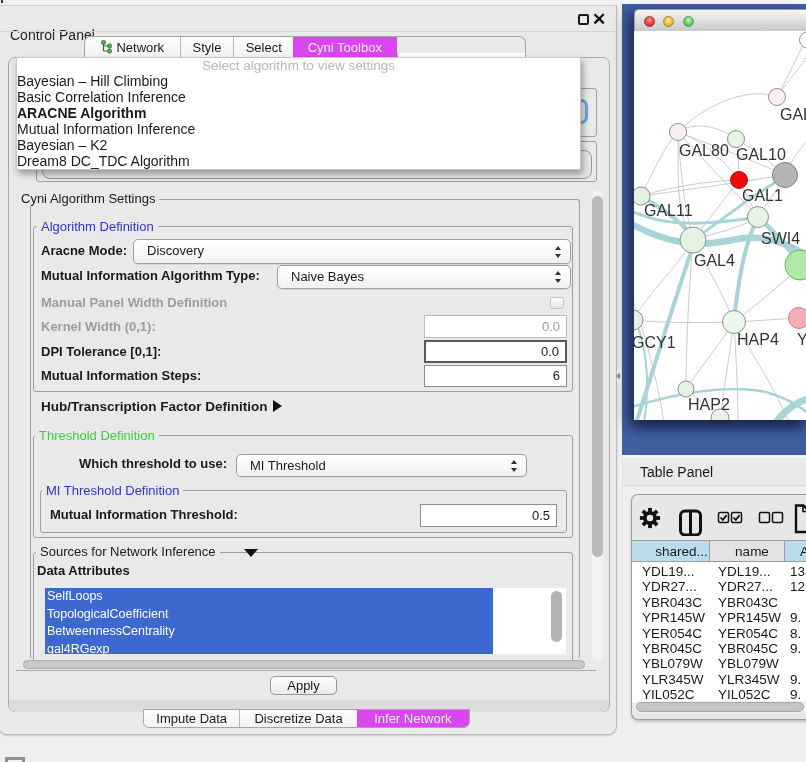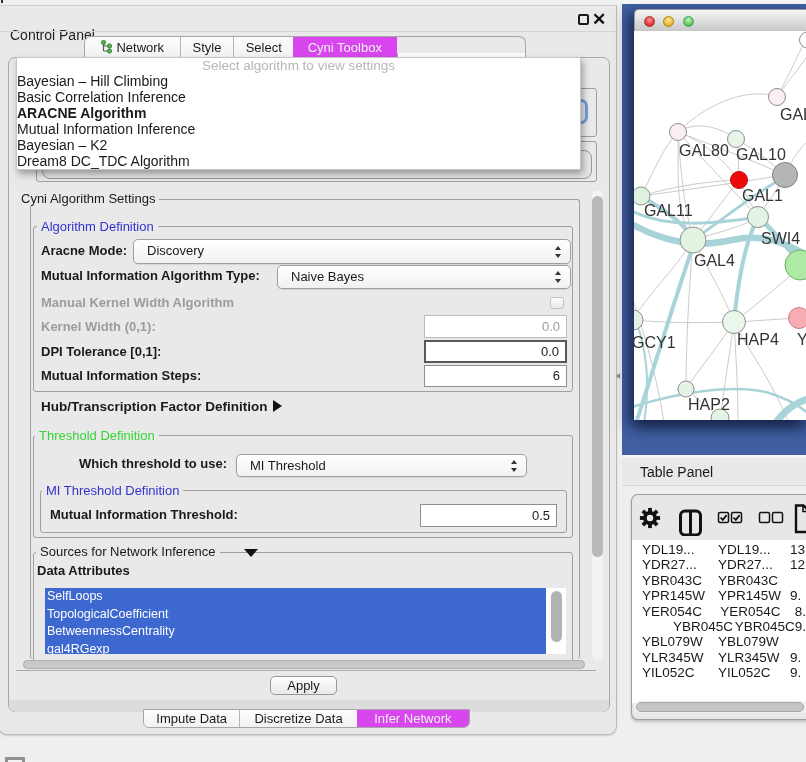--- a/index.html
+++ b/index.html
@@ -56,21 +56,21 @@
 
 <div class="groupbox" style="left:33px;top:226px;width:540px;height:166px;"></div>
 <div class="grouplabel b" style="left:37px;top:220px;color:#3333cc;font-weight:normal;">Algorithm Definition</div>
 
 <div class="abs b" style="left:41px;top:243px;">Aracne Mode:</div>
 <div class="combo" style="left:133px;top:239px;width:438px;height:25px;">Discovery<span class="stepper" style="top:5px;"></span></div>
 
 <div class="abs b" style="left:41px;top:268px;">Mutual Information Algorithm Type:</div>
 <div class="combo" style="left:277px;top:265px;width:294px;height:24px;">Naive Bayes<span class="stepper"></span></div>
 
-<div class="abs b gray" style="left:41px;top:295px;">Manual Kernel Width Algorithm</div>
+<div class="abs b gray" style="left:41px;top:295px;">Manual Panel Width Definition</div>
 <div class="abs" style="left:550px;top:297px;width:14px;height:12px;background:linear-gradient(#fdfdfd,#e6e6e6);border:1px solid #c2c2c2;border-radius:3px;"></div>
 
 <div class="abs b gray" style="left:41px;top:319px;">Kernel Width (0,1):</div>
 <div class="field gray" style="left:424px;top:315px;width:143px;height:23px;border:1px solid #bcbcbc;">0.0</div>
 
 <div class="abs b" style="left:41px;top:344px;">DPI Tolerance [0,1]:</div>
 <div class="field" style="left:424px;top:340px;width:143px;height:23px;border:2px solid #5a5a5a;line-height:19px;">0.0</div>
 
 <div class="abs b" style="left:41px;top:368px;">Mutual Information Steps:</div>
 <div class="field" style="left:424px;top:365px;width:143px;height:22px;border:1px solid #8f8f8f;line-height:20px;">6</div>
@@ -90,21 +90,21 @@
 <div class="abs b" style="left:50px;top:507px;">Mutual Information Threshold:</div>
 <div class="field" style="left:420px;top:504px;width:137px;height:23px;border:1px solid #8f8f8f;">0.5</div>
 
 <div class="groupbox" style="left:33px;top:552px;width:540px;height:116px;"></div>
 <div class="grouplabel" style="left:36px;top:545px;">Sources for Network Inference</div>
 <div class="abs" style="left:244px;top:549px;width:0;height:0;border-left:7px solid transparent;border-right:7px solid transparent;border-top:8px solid #111;"></div>
 
 <div class="abs b" style="left:37px;top:563px;">Data Attributes</div>
 
 <div class="abs" style="left:45px;top:588px;width:521px;height:66px;background:#ffffff;overflow:hidden;">
-  <div style="background:#3c68d0;color:#fff;width:501px;line-height:17.6px;padding-left:2px;height:66px;font-size:12.5px;">SelfLoops<br>TopologicalCoefficient<br>BetweennessCentrality<br>gal4RGexp</div>
+  <div style="background:#3c68d0;color:#fff;width:448px;line-height:17.6px;padding-left:2px;height:66px;font-size:12.5px;">SelfLoops<br>TopologicalCoefficient<br>BetweennessCentrality<br>gal4RGexp</div>
 </div>
 <div class="abs" style="left:551px;top:591px;width:11px;height:51px;background:#b3b3b3;border-radius:6px;"></div>
 
 <div class="abs" style="left:23px;top:660px;width:562px;height:9px;background:#e2e2e2;border-radius:5px;"></div>
 <div class="abs" style="left:23px;top:660px;width:562px;height:9px;background:#c9c9c9;border:1px solid #adadad;border-radius:5px;"></div>
 <div class="abs" style="left:16px;top:670px;width:580px;height:1px;background:#a8a8a8;"></div>
 
 <div class="abs" style="left:270px;top:676px;width:67px;height:19px;background:linear-gradient(#ffffff,#e9e9e9);border:1px solid #989898;border-radius:5px;text-align:center;line-height:17px;font-size:13px;">Apply</div>
 <div class="abs" style="left:9px;top:700px;width:600px;height:12px;background:#dcdcdc;border-radius:0 0 7px 7px;"></div>
 
@@ -235,20 +235,25 @@
     <rect x="125.5" y="10.5" width="10" height="10" rx="1.5"></rect>
     <rect x="138.5" y="10.5" width="10" height="10" rx="1.5"></rect>
   </g>
   <g stroke="#111" stroke-width="2.4" fill="none">
     <path d="M162,3.5 h7.5 l5.5,5.5 v21 h-13 z"></path>
     <path d="M169,3.5 v6 h6" stroke-width="1.6"></path>
   </g>
 </svg>
 
 <div class="abs" style="left:632px;top:540px;width:174px;height:163px;background:#fff;overflow:hidden;font-size:13.5px;">
+  <div style="display:flex;height:22px;border-top:1px solid #9e9e9e;border-bottom:1px solid #9e9e9e;text-align:center;line-height:21px;">
+    <div style="width:78px;background:#b9dded;border-right:1px solid #9e9e9e;padding-left:22px;">shared...</div>
+    <div style="width:75px;background:#e3e3e3;border-right:1px solid #9e9e9e;padding-left:10px;">name</div>
+    <div style="width:21px;background:#b9dded;text-align:left;padding-left:15px;">A</div>
+  </div>
   <div style="line-height:15.4px;padding-top:2px;">
     <div style="display:flex;">
         <div style="width:86px;padding-left:10px;">YDL19...</div>
         <div style="width:72px;">YDL19...</div>
         <div>13</div>
       </div>
     <div style="display:flex;">
         <div style="width:86px;padding-left:10px;">YDR27...</div>
         <div style="width:72px;">YDR27...</div>
         <div>12</div>
@@ -256,26 +261,26 @@
     <div style="display:flex;">
         <div style="width:86px;padding-left:10px;">YBR043C</div>
         <div style="width:72px;">YBR043C</div>
         <div></div>
       </div>
     <div style="display:flex;">
         <div style="width:86px;padding-left:10px;">YPR145W</div>
         <div style="width:72px;">YPR145W</div>
         <div>9.</div>
       </div>
-    <div style="display:flex;justify-content:space-between;">
+    <div style="display:flex;">
         <div style="width:86px;padding-left:10px;">YER054C</div>
         <div style="width:72px;">YER054C</div>
         <div>8.</div>
       </div>
-    <div style="display:flex;margin-left:31px;">
+    <div style="display:flex;">
         <div style="width:86px;padding-left:10px;">YBR045C</div>
         <div style="width:72px;">YBR045C</div>
         <div>9.</div>
       </div>
     <div style="display:flex;">
         <div style="width:86px;padding-left:10px;">YBL079W</div>
         <div style="width:72px;">YBL079W</div>
         <div></div>
       </div>
     <div style="display:flex;">

